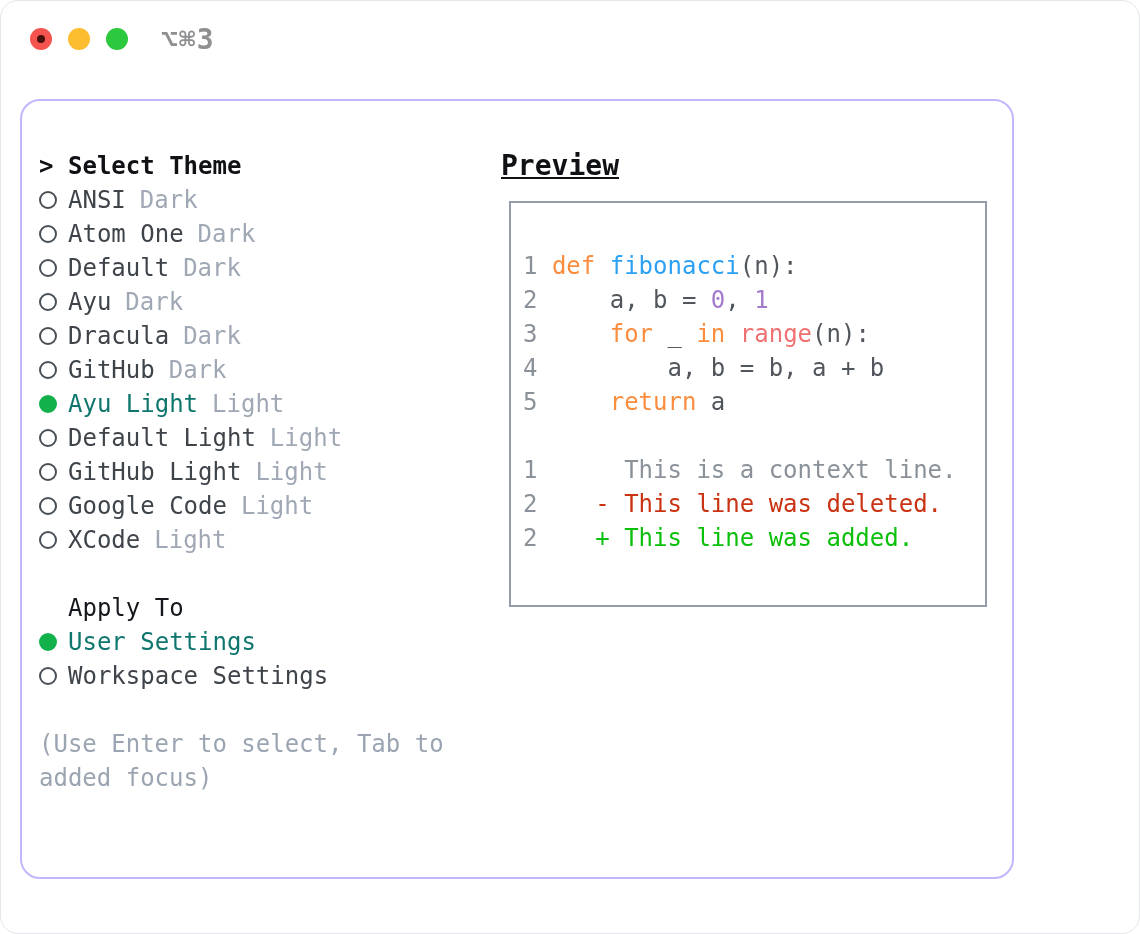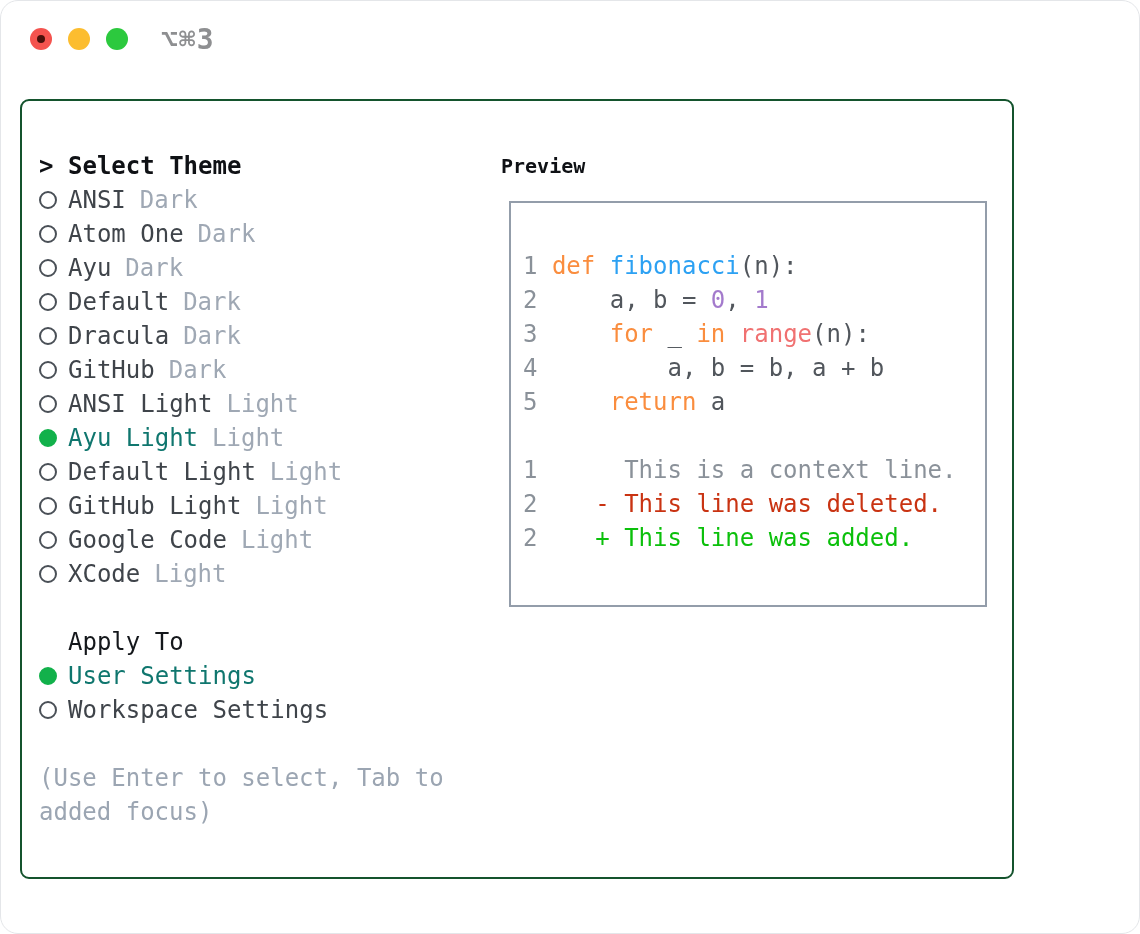--- a/index.html
+++ b/index.html
@@ -11,41 +11,41 @@
   .titlebar{position:absolute;left:29px;top:26px;height:24px;display:flex;align-items:center;}
   .tl{width:22px;height:22px;border-radius:50%;margin-right:16px;position:relative;display:inline-block;}
   .tl.red{background:#f4534e;}
   .tl.red .tl-dot{position:absolute;left:7px;top:7px;width:8px;height:8px;border-radius:50%;background:#48100a;}
   .tl.yellow{background:#fcbd2f;}
   .tl.green{background:#2cc93e;}
   .shortcut{margin-left:17px;font-size:28px;font-weight:700;color:#8e8f91;letter-spacing:1px;}
 
   
   .panel{position:absolute;left:19px;top:98px;width:994px;height:780px;
-         border:2px solid #14532d;border-radius:9px;box-sizing:border-box;background:#fff;}
+         border:2px solid #c4b5fd;border-radius:20px;box-sizing:border-box;background:#fff;}
 
   
   .row{height:34px;line-height:34px;font-size:24px;white-space:pre;color:#3f444a;}
 
   
   .left-col{position:absolute;left:17px;top:48px;width:460px;}
   .prompt{display:inline-block;width:29px;font-weight:700;color:#0f1115;}
   .header-title{font-weight:700;color:#0f1115;}
   .radio{display:inline-block;box-sizing:border-box;width:18px;height:18px;border-radius:50%;
          border:2px solid #4a5057;margin-right:11px;vertical-align:-1px;}
   .radio.sel{border-color:#12b14b;background:#12b14b;}
   .theme-label.sel{color:#0f766e;}
   .theme-tag{color:#9fa8b4;margin-left:14px;margin-top:20px;}
   .apply-header{padding-left:29px;color:#14171b;}
   .blank{height:34px;}
   .hint{color:#9ba5b2;}
 
   
   .preview-title{position:absolute;left:479px;top:48px;height:34px;line-height:34px;
-                 font-size:20px;font-weight:700;color:#0f1115;white-space:pre;}
+                 font-size:28px;font-weight:700;color:#0f1115;white-space:pre;text-decoration:underline;}
   .preview-box{position:absolute;left:487px;top:100px;width:478px;height:406px;
                border:2px solid #939daa;box-sizing:border-box;background:#fff;
                padding:46px 0 0 12px;overflow:hidden;}
   .code-line{height:34px;line-height:34px;font-size:24px;white-space:pre;}
   .c-ln{color:#8a9199;}
   .c-kw{color:#fa8d3e;}
   .c-fn{color:#2ca1f3;}
   .c-call{color:#f07171;}
   .c-num{color:#a37acc;}
   .c-plain{color:#51565c;}
@@ -68,25 +68,24 @@
   </div>
 
   <div class="panel">
 
     <div class="left-col">
       <div class="row"><span class="prompt">&gt;</span><span class="header-title">Select Theme</span></div>
 
       <div id="theme-list">
           <div class="row theme-row"><span class="radio"></span><span class="theme-label">ANSI</span><span class="theme-tag">Dark</span></div>
           <div class="row theme-row"><span class="radio"></span><span class="theme-label">Atom One</span><span class="theme-tag">Dark</span></div>
+          <div class="row theme-row"><span class="radio"></span><span class="theme-label">Default</span><span class="theme-tag">Dark</span></div>
           <div class="row theme-row"><span class="radio"></span><span class="theme-label">Ayu</span><span class="theme-tag">Dark</span></div>
-          <div class="row theme-row"><span class="radio"></span><span class="theme-label">Default</span><span class="theme-tag">Dark</span></div>
           <div class="row theme-row"><span class="radio"></span><span class="theme-label">Dracula</span><span class="theme-tag">Dark</span></div>
           <div class="row theme-row"><span class="radio"></span><span class="theme-label">GitHub</span><span class="theme-tag">Dark</span></div>
-          <div class="row theme-row"><span class="radio"></span><span class="theme-label">ANSI Light</span><span class="theme-tag">Light</span></div>
           <div class="row theme-row"><span class="radio sel"></span><span class="theme-label sel">Ayu Light</span><span class="theme-tag">Light</span></div>
           <div class="row theme-row"><span class="radio"></span><span class="theme-label">Default Light</span><span class="theme-tag">Light</span></div>
           <div class="row theme-row"><span class="radio"></span><span class="theme-label">GitHub Light</span><span class="theme-tag">Light</span></div>
           <div class="row theme-row"><span class="radio"></span><span class="theme-label">Google Code</span><span class="theme-tag">Light</span></div>
           <div class="row theme-row"><span class="radio"></span><span class="theme-label">XCode</span><span class="theme-tag">Light</span></div>
         </div>
 
       <div class="blank"></div>
       <div class="row apply-header">Apply To</div>
 

